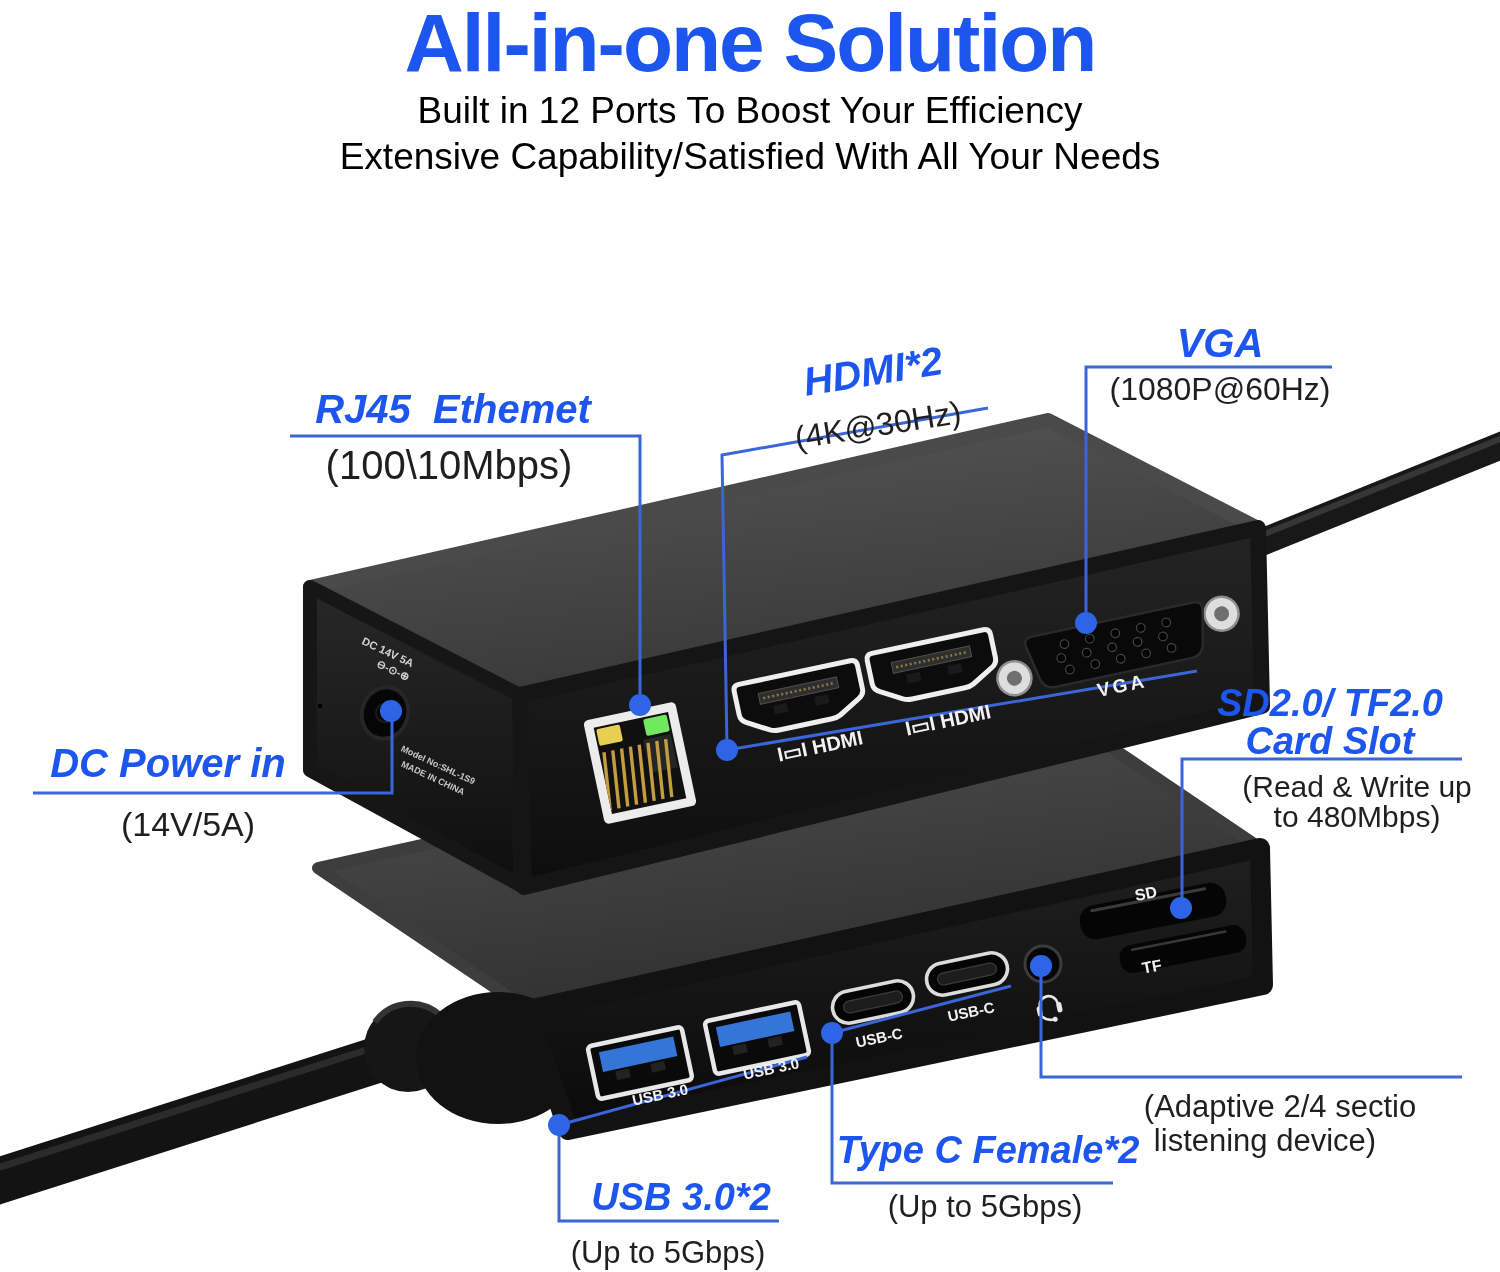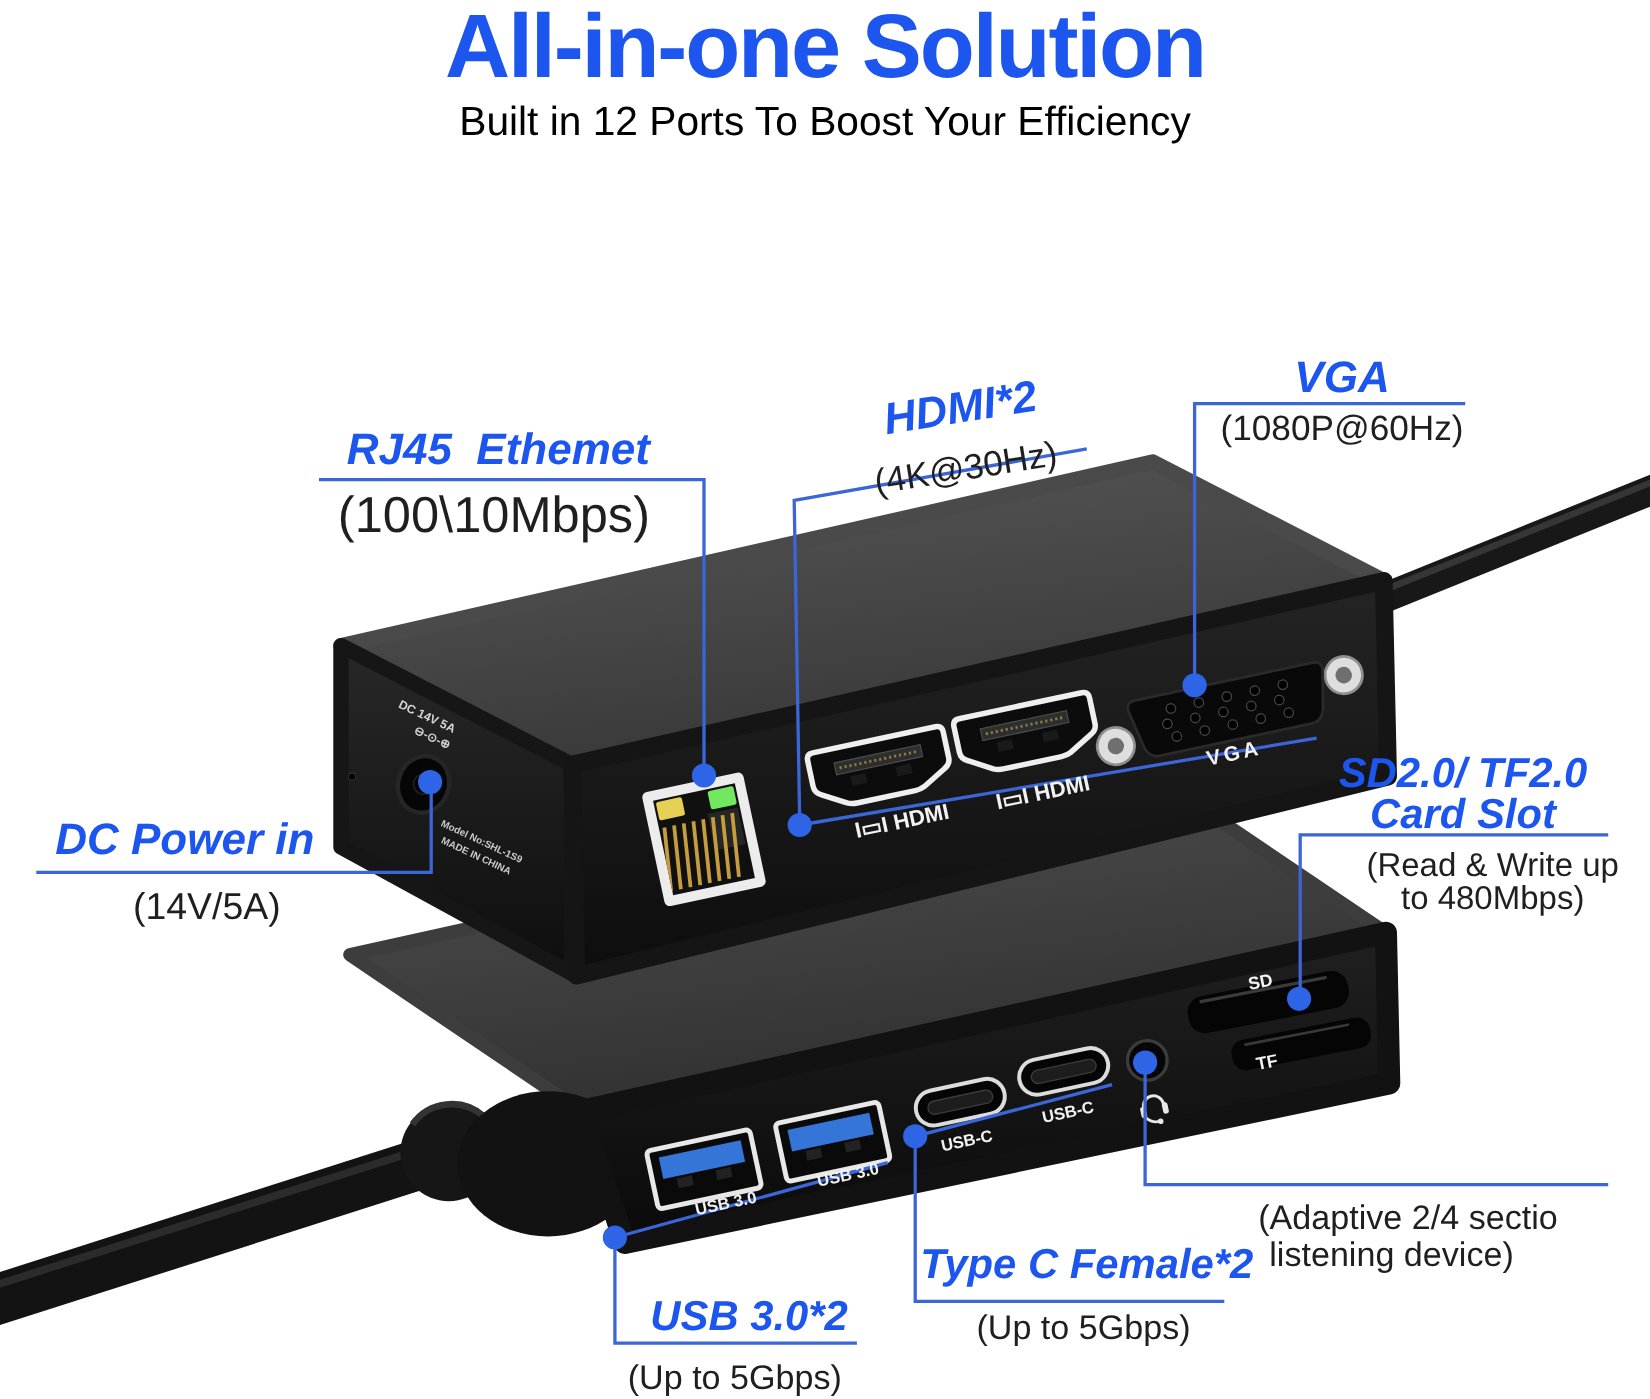--- a/index.html
+++ b/index.html
@@ -15,20 +15,21 @@
   .ptext{position:absolute;color:#f2f2f2;font-weight:bold;white-space:pre;transform-origin:center;}
   svg{display:block;}
 </style>
 </head>
 <body>
 
 <div class="stage">
 
   <div class="t-center title" style="top:-4px;">All-in-one Solution</div>
   <div class="t-center subtitle" style="top:90px;">Built in 12 Ports To Boost Your Efficiency</div>
+  <div class="t-center subtitle" style="top:136px;">Extensive Capability/Satisfied With All Your Needs</div>
 
   <svg class="abs" style="left:0;top:0;" width="1500" height="1272" viewBox="0 0 1500 1272">
     <defs>
       <linearGradient id="upTop" x1="0" y1="0" x2="0.4" y2="1">
         <stop offset="0" stop-color="#585858"></stop>
           <stop offset="1" stop-color="#383838"></stop>
       </linearGradient>
       <linearGradient id="upFront" x1="0" y1="0" x2="0" y2="1">
         <stop offset="0" stop-color="#242424"></stop>
           <stop offset="1" stop-color="#0d0d0d"></stop>
@@ -208,21 +209,21 @@
       <circle cx="1086" cy="623" r="11"></circle>
       <circle cx="391" cy="711" r="11"></circle>
       <circle cx="1181" cy="908" r="11"></circle>
       <circle cx="1041" cy="966" r="11"></circle>
       <circle cx="832" cy="1033" r="11"></circle>
       <circle cx="559" cy="1125" r="11"></circle>
     </g>
   </svg>
 
   <div class="clabel" style="left:453px;top:388px;font-size:40px;">RJ45  Ethemet</div>
-  <div class="csub" style="left:449px;top:443px;font-size:46px;">(100\10Mbps)</div>
+  <div class="csub" style="left:449px;top:443px;font-size:40px;">(100\10Mbps)</div>
 
   <div class="clabel" style="left:873px;top:350px;font-size:40px;transform:translateX(-50%) rotate(-9deg);">HDMI*2</div>
   <div class="csub" style="left:878px;top:408px;font-size:32px;transform:translateX(-50%) rotate(-9deg);">(4K@30Hz)</div>
 
   <div class="clabel" style="left:1220px;top:322px;font-size:40px;">VGA</div>
   <div class="csub" style="left:1220px;top:372px;font-size:32px;">(1080P@60Hz)</div>
 
   <div class="clabel" style="left:168px;top:742px;font-size:40px;">DC Power in</div>
   <div class="csub" style="left:188px;top:806px;font-size:34px;">(14V/5A)</div>
 

